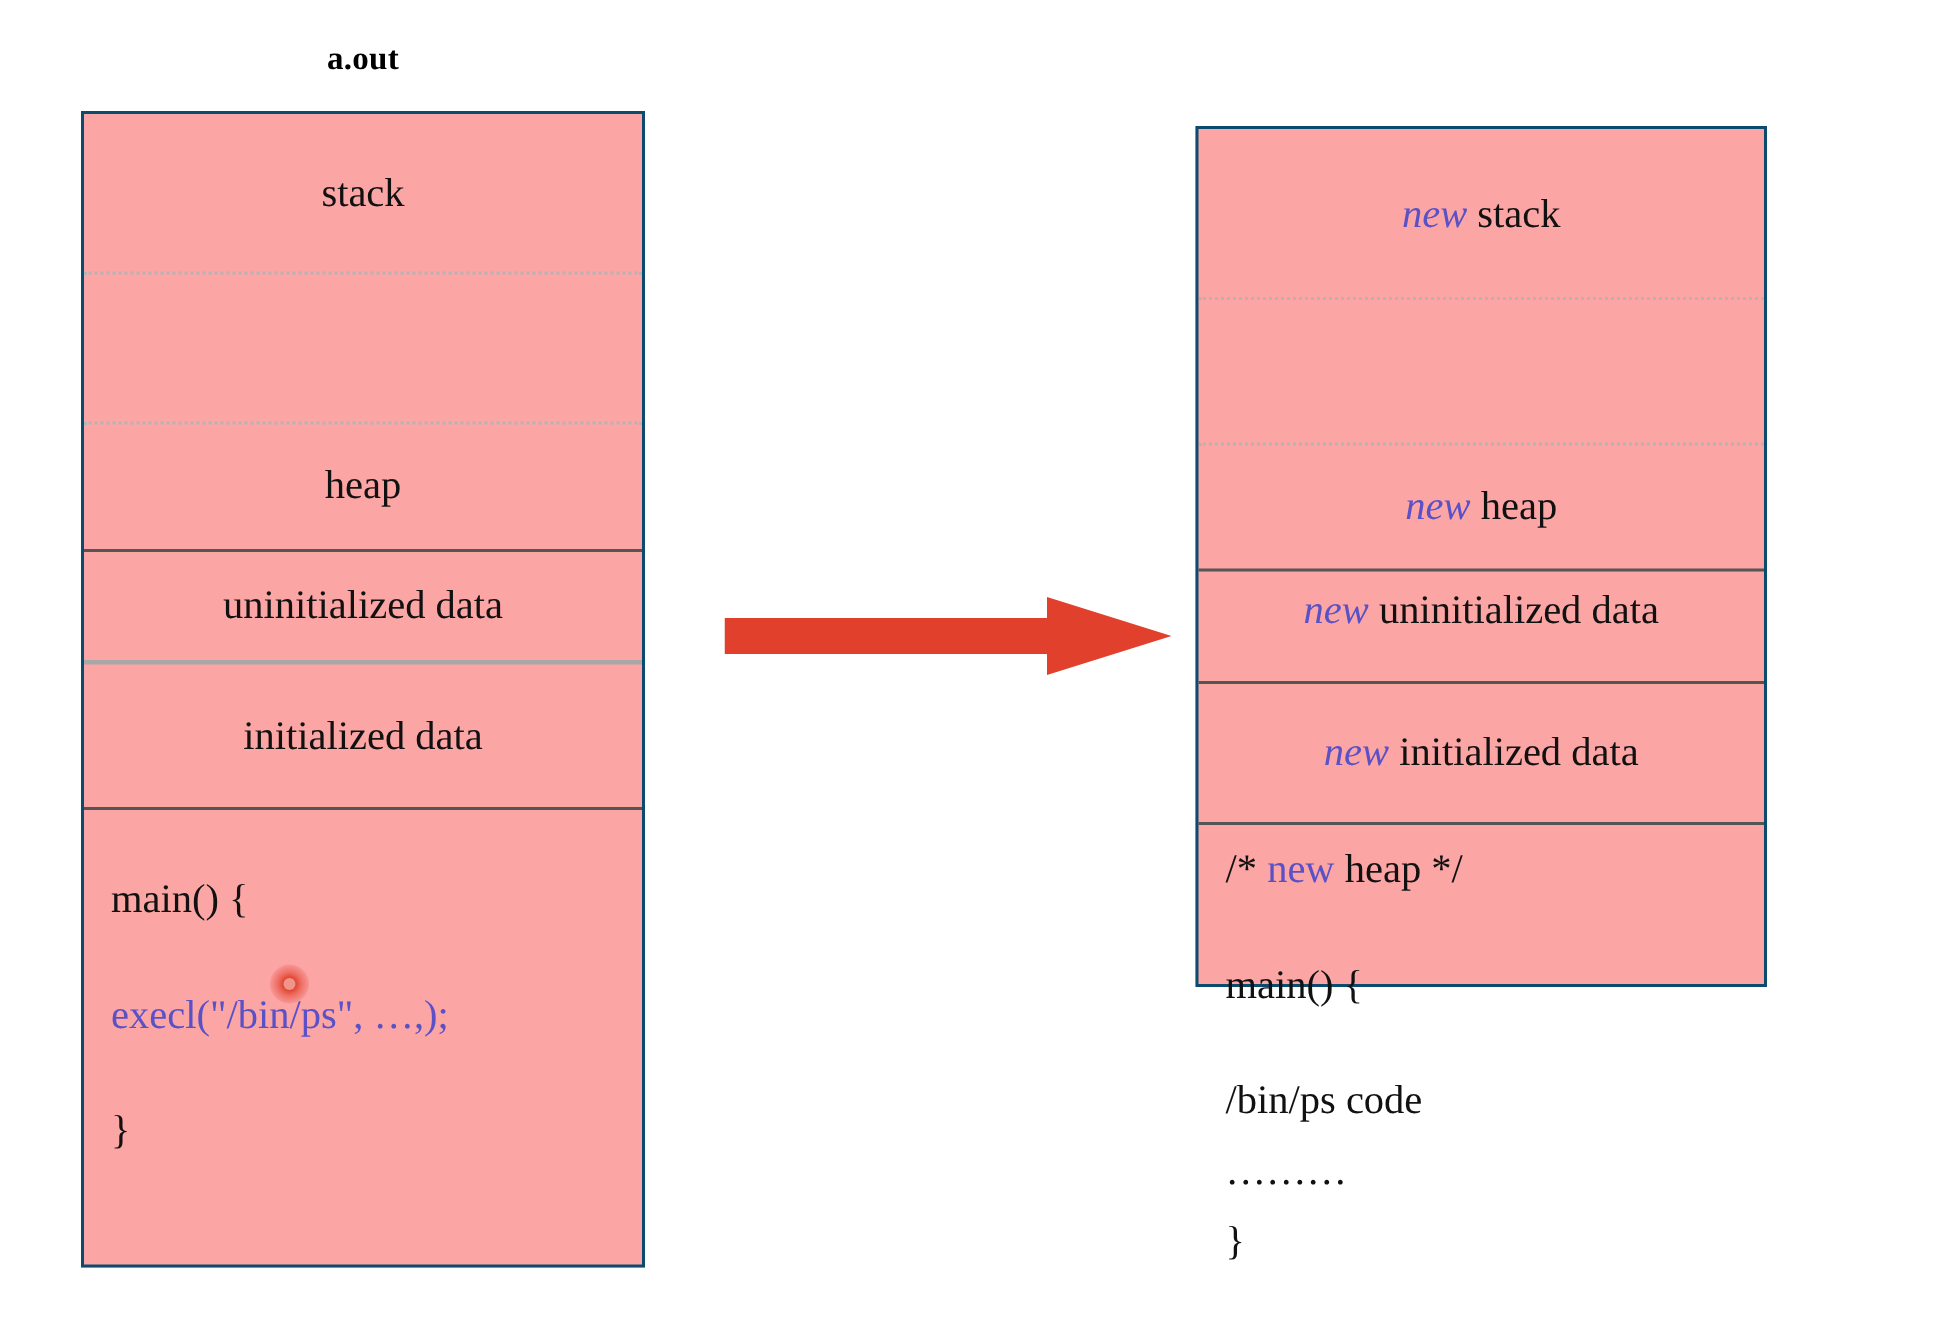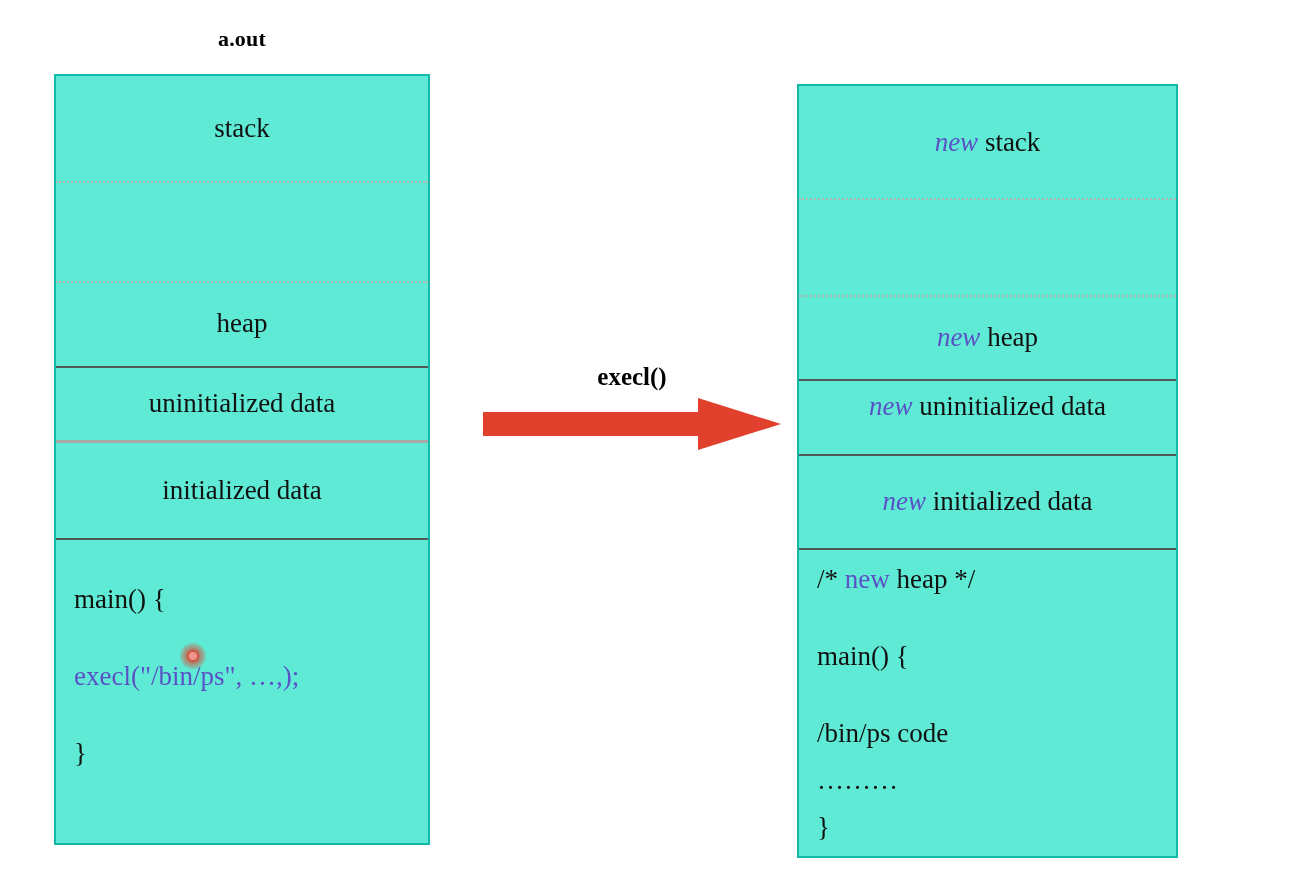--- a/index.html
+++ b/index.html
@@ -30,25 +30,25 @@
     color: #000000;
     white-space: nowrap;
   }
   #title-left  { left: 54px;  top: 26px; width: 376px; }
   #title-right { left: 797px; top: 16px; width: 381px; }
 
   
   .mem-box {
     position: absolute;
     box-sizing: border-box;
-    border: 2px solid #14b8a6;
-    background: #5eead4;
+    border: 2px solid #0c4a6e;
+    background: #fca5a5;
   }
   #box-left  { left: 54px;  top: 74px; width: 376px; height: 771px; }
-  #box-right { left: 797px; top: 84px; width: 381px; height: 774px; padding-left: 19px; }
+  #box-right { left: 797px; top: 84px; width: 381px; height: 574px; padding-left: 19px; }
 
   
   .seg {
     position: absolute;
     left: 0;
     right: 0;
     box-sizing: border-box;
     display: flex;
     align-items: center;
     justify-content: center;
@@ -197,21 +197,20 @@
       <div class="code-line">main() {</div>
       <div class="code-line spacer"></div>
       <div class="code-line blue-code">execl("/bin/ps", …,);</div>
       <div class="code-line spacer"></div>
       <div class="code-line">}</div>
     </div>
   </div>
 
   <div id="cursor-dot"></div>
 
-  <div id="exec-arrow-label">execl()</div>
 
   <div id="exec-arrow-wrap">
     <svg width="298" height="52" viewBox="0 0 298 52">
       <polygon points="0,14 215,14 215,0 298,26 215,52 215,38 0,38" fill="#e0402c"></polygon>
     </svg>
   </div>
 
 
   <div id="box-right" class="mem-box">
 

